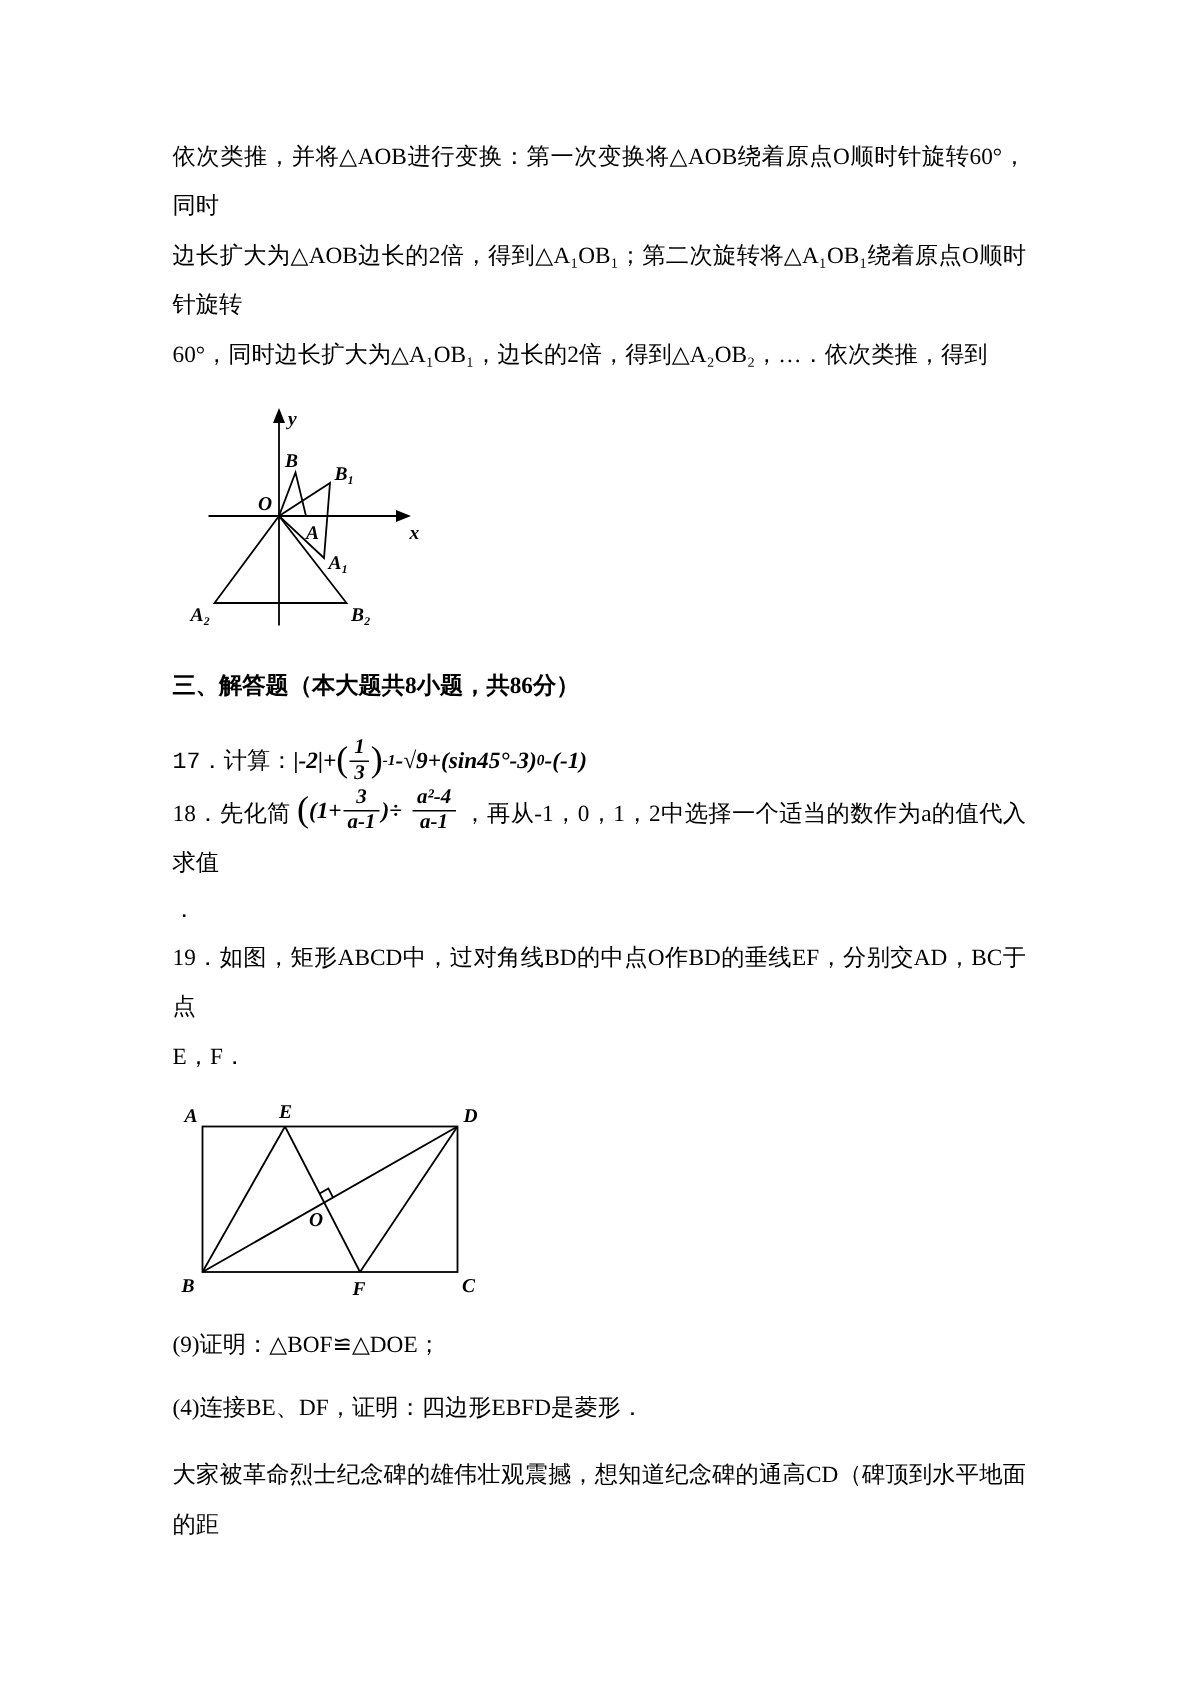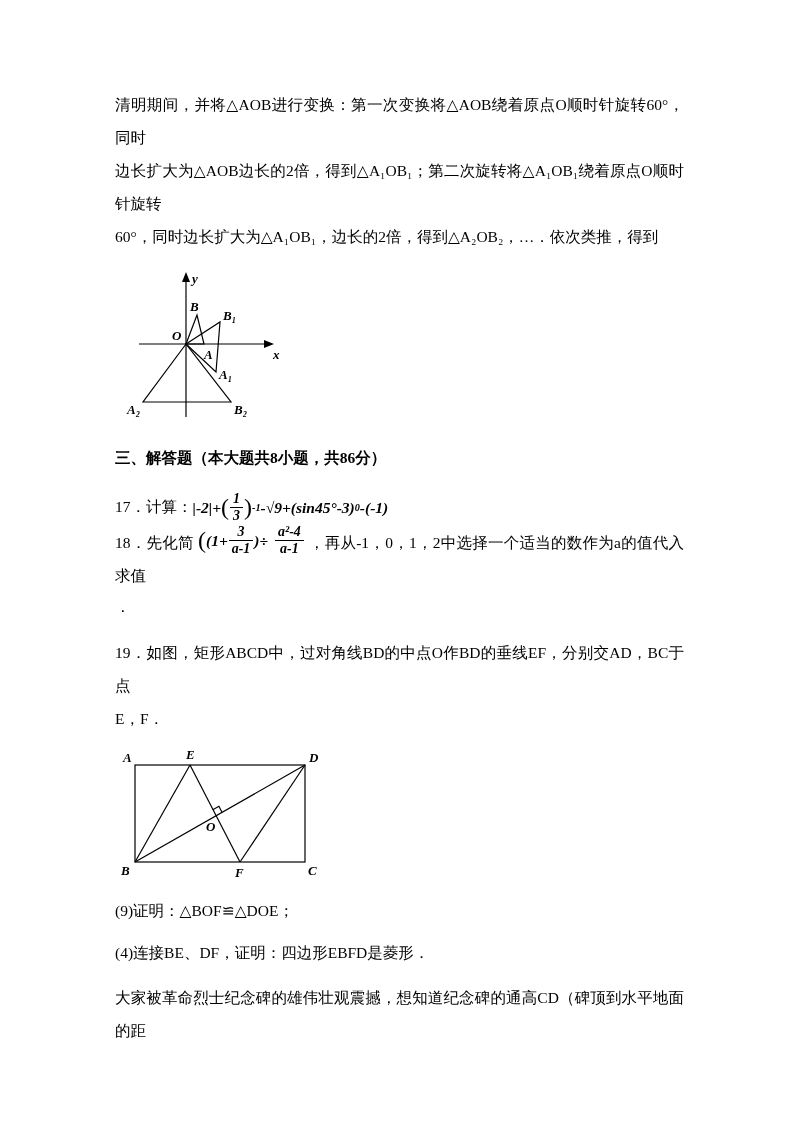--- a/index.html
+++ b/index.html
@@ -7,21 +7,21 @@
   .page {
     width:794px; height:1123px; background:#ffffff; color:#000;
     font-family:"Liberation Serif","DejaVu Serif",serif;
     font-size:15.5px; position:relative; overflow:hidden;
     padding:88px 110px 30px 115px;
   }
   .para { line-height:33px; text-align:justify; }
   .line { display:block; }
   .section-title { font-weight:bold; line-height:30px; margin-top:22px; }
   .q-row { margin-top:18px; display:flex; align-items:center; }
-  .q-label { flex:0 0 auto; }
+  .q-label { flex:0 0 auto;font-family:Liberation Mono, monospace; }
   .formula { font-style:italic; font-weight:bold; display:inline-flex; align-items:center; }
   .formula .plain { font-style:italic; }
   .frac { display:inline-block; vertical-align:middle; text-align:center; font-size:0.9em; line-height:1.15; margin:0 1px; }
   .frac .num { display:block; padding:0 3px; }
   .frac .den { display:block; border-top:1.2px solid #000; padding:0 3px; }
   .bigp { font-size:1.55em; font-weight:normal; font-style:normal; vertical-align:-0.15em; }
   sup { font-size:0.66em; }
   .fig-wrap { margin:16px 0 6px 6px; }
   .fig2-wrap { margin:12px 0 6px 0; }
   svg { display:block; }
@@ -33,21 +33,21 @@
   }
   .part { line-height:32px; margin-top:10px; }
   .q18-line2 { line-height:30px; }
 </style>
 </head>
 <body>
 
 <div class="page">
 
   <div class="para">
-    <span class="line">清明期间，并将△AOB进行变换：第一次变换将△AOB绕着原点O顺时针旋转60°，同时</span>
+    <span class="line">依次类推，并将△AOB进行变换：第一次变换将△AOB绕着原点O顺时针旋转60°，同时</span>
     <span class="line">边长扩大为△AOB边长的2倍，得到△A₁OB₁；第二次旋转将△A₁OB₁绕着原点O顺时针旋转</span>
     <span class="line">60°，同时边长扩大为△A₁OB₁，边长的2倍，得到△A₂OB₂，…．依次类推，得到</span>
   </div>
 
   <div class="fig-wrap">
     <svg width="165" height="152" viewBox="0 0 165 152">
 
       <line class="axis" x1="65" y1="148" x2="65" y2="10"></line>
       <polygon points="65,3 61,13 69,13" fill="#000"></polygon>
       <line class="axis" x1="18" y1="75" x2="144" y2="75"></line>
@@ -101,21 +101,21 @@
         <span class="bigp">&nbsp;</span>
         <span class="frac">
           <span class="num">a²-4</span>
           <span class="den">a-1</span>
         </span>
     </span>
     <span>，再从-1，0，1，2中选择一个适当的数作为a的值代入求值</span>
   </div>
   <div class="q18-line2">．</div>
 
-  <div class="para" style="margin-top:14px;">
+  <div class="para" style="">
     <span class="line">19．如图，矩形ABCD中，过对角线BD的中点O作BD的垂线EF，分别交AD，BC于点</span>
     <span class="line">E，F．</span>
   </div>
 
   <div class="fig2-wrap">
     <svg width="212" height="138" viewBox="0 0 212 138">
       <rect class="geo" x="20" y="18" width="170" height="97"></rect>
       <line class="geo" x1="20" y1="115" x2="190" y2="18"></line>
       <line class="geo" x1="75" y1="18" x2="125" y2="115"></line>
       <line class="geo" x1="20" y1="115" x2="75" y2="18"></line>

